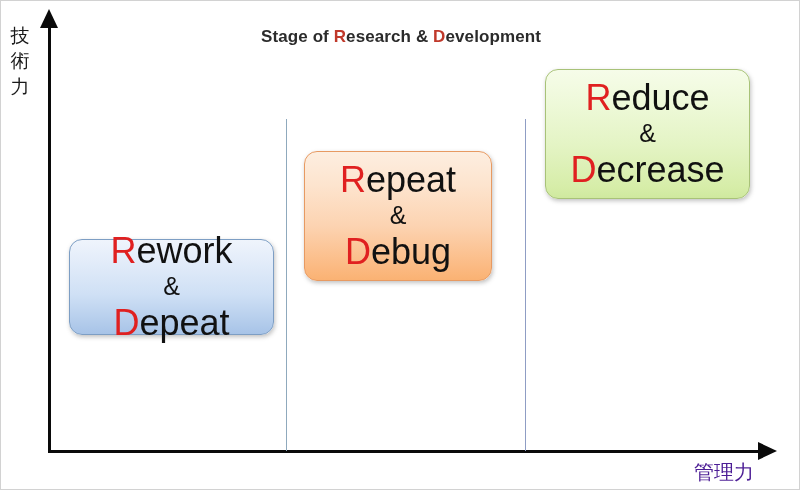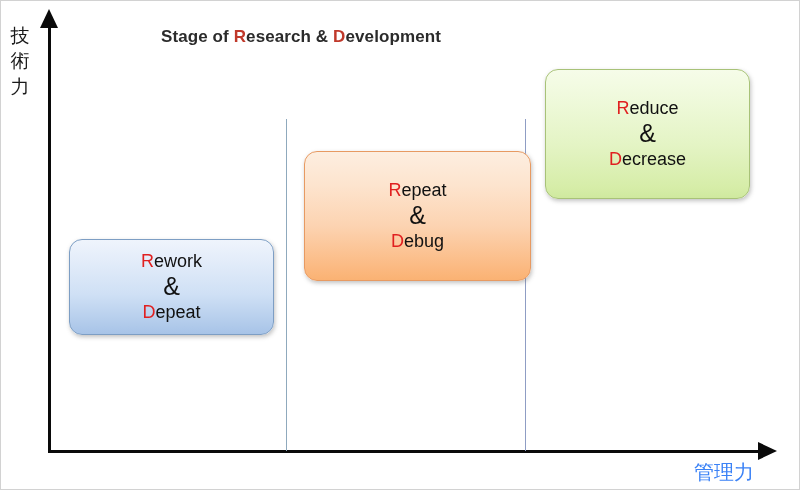--- a/index.html
+++ b/index.html
@@ -19,20 +19,21 @@
     box-sizing: border-box;
     overflow: hidden;
   }
 
   
   #chart-title {
     position: absolute;
     left: 160px;
     top: 26px;
     width: 480px;
+    text-align: center;
     font-family: "Liberation Sans", sans-serif;
     font-size: 17px;
     font-weight: 700;
     color: #2b2b2b;
     letter-spacing: 0.1px;
     white-space: nowrap;
   }
   #chart-title .hl { color: #c0392b; }
 
   
@@ -86,21 +87,21 @@
     text-align: center;
     letter-spacing: 0;
   }
   #y-axis-title span { display: block; }
   #x-axis-title {
     position: absolute;
     left: 693px;
     top: 458px;
     font-family: "DejaVu Sans", sans-serif;
     font-size: 20px;
-    color: #3b82f6;
+    color: #4c1d95;
     white-space: nowrap;
   }
 
   
   .divider {
     position: absolute;
     width: 1px;
     top: 118px;
     height: 332px;
   }
@@ -117,36 +118,36 @@
     align-items: center;
     justify-content: center;
     font-family: "Liberation Sans", sans-serif;
     color: #111111;
     box-shadow: 1px 2px 4px rgba(120,120,120,0.45);
   }
   .stage-box .line {
     white-space: nowrap;
     line-height: 1.18;
   }
-  .stage-box .big { font-size: 18px; }
+  .stage-box .big { font-size: 36px; }
   .stage-box .amp { font-size: 25px; }
   .stage-box .hl { color: #e02020; }
 
   #box-rework {
     left: 68px;
     top: 238px;
     width: 205px;
     height: 96px;
     border: 1px solid #7d9ec4;
     background: linear-gradient(to bottom, #eff4fc 0%, #e1ebf9 26%, #cfe0f5 58%, #afc9ea 92%, #a7c3e7 100%);
   }
   #box-repeat {
     left: 303px;
     top: 150px;
-    width: 227px;
+    width: 188px;
     height: 130px;
     border: 1px solid #e79a62;
     background: linear-gradient(to bottom, #fdeee0 0%, #fde4ce 26%, #fcd3b1 58%, #fbb87f 92%, #fab273 100%);
   }
   #box-reduce {
     left: 544px;
     top: 68px;
     width: 205px;
     height: 130px;
     border: 1px solid #a8c278;

